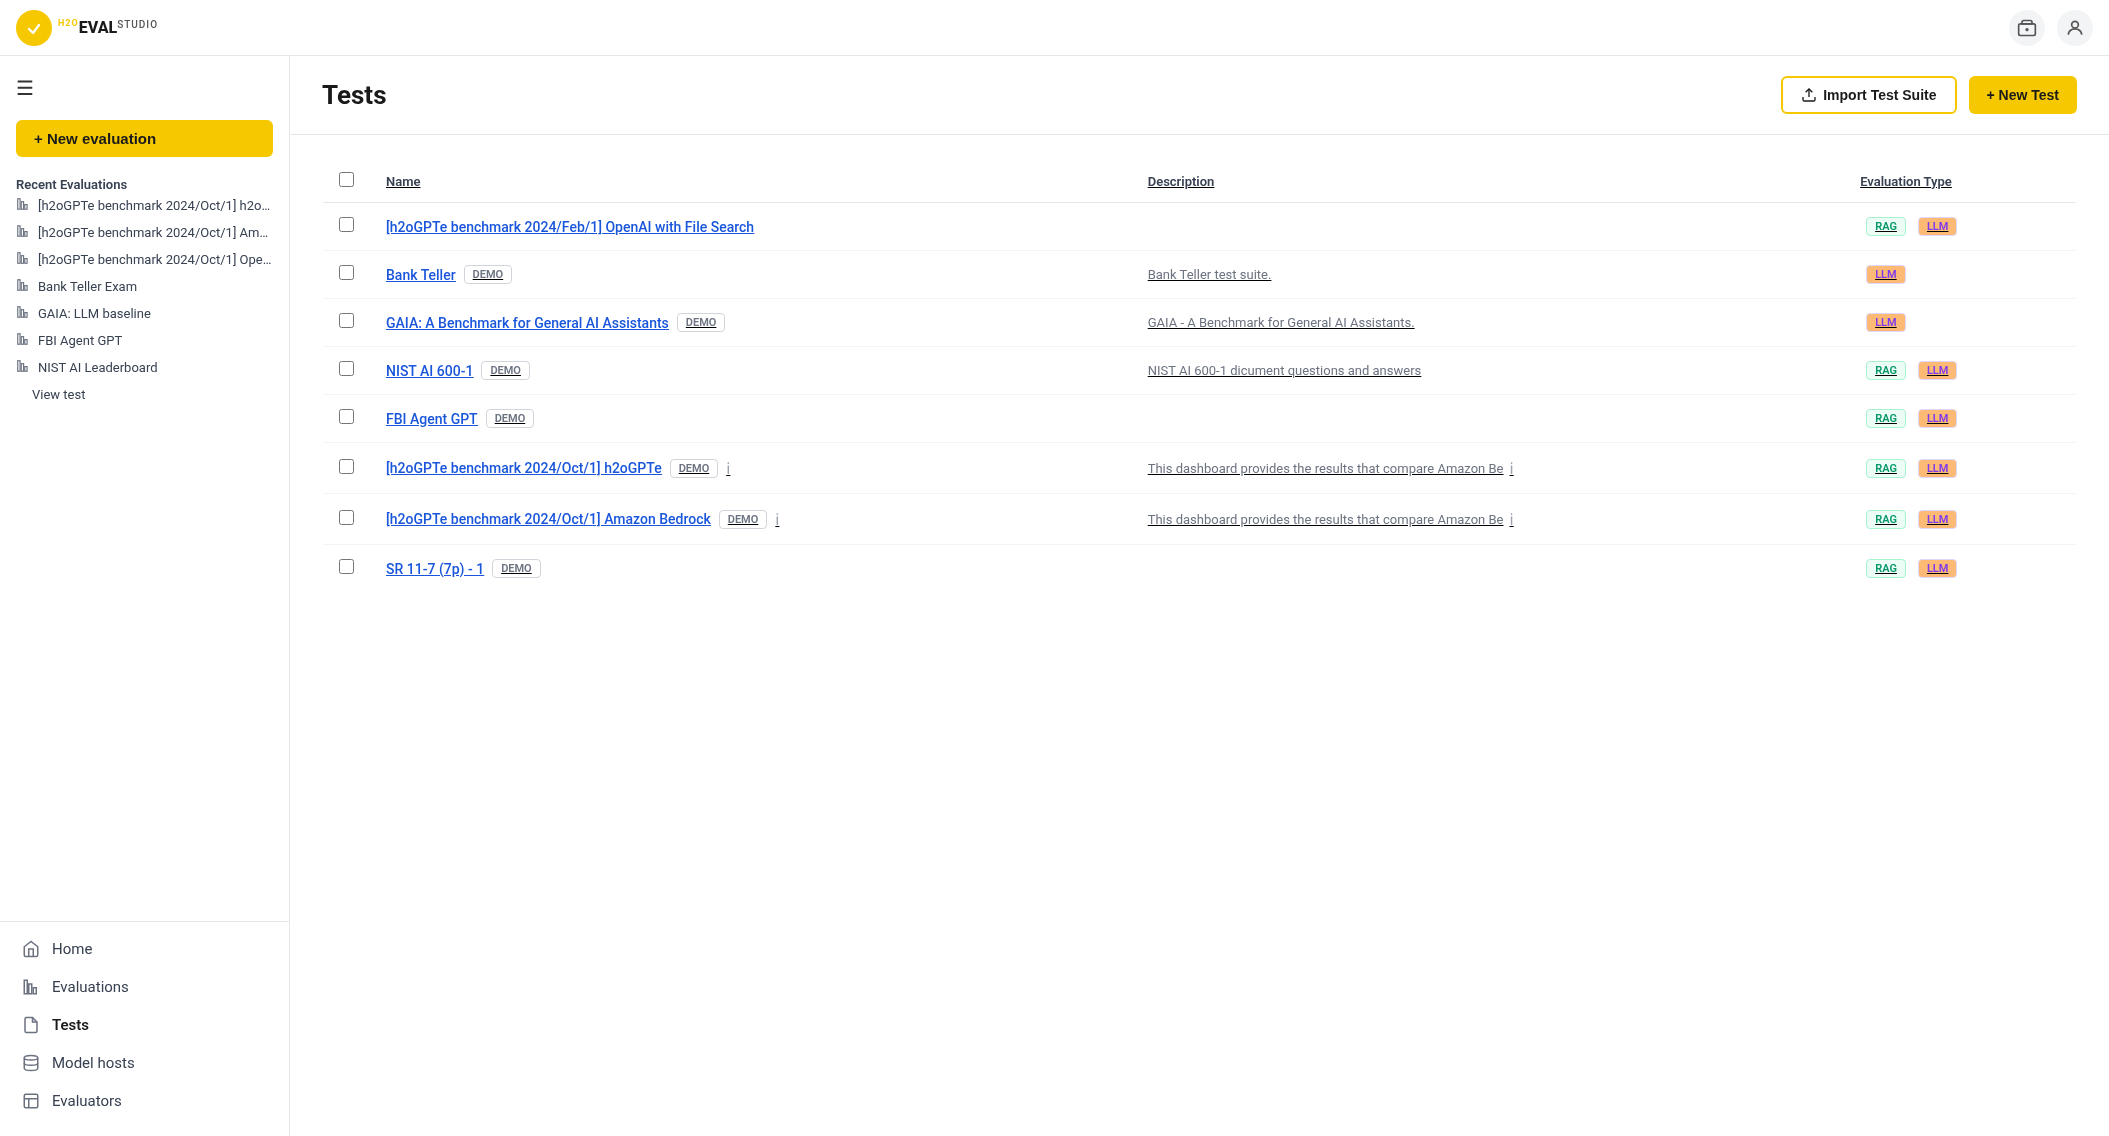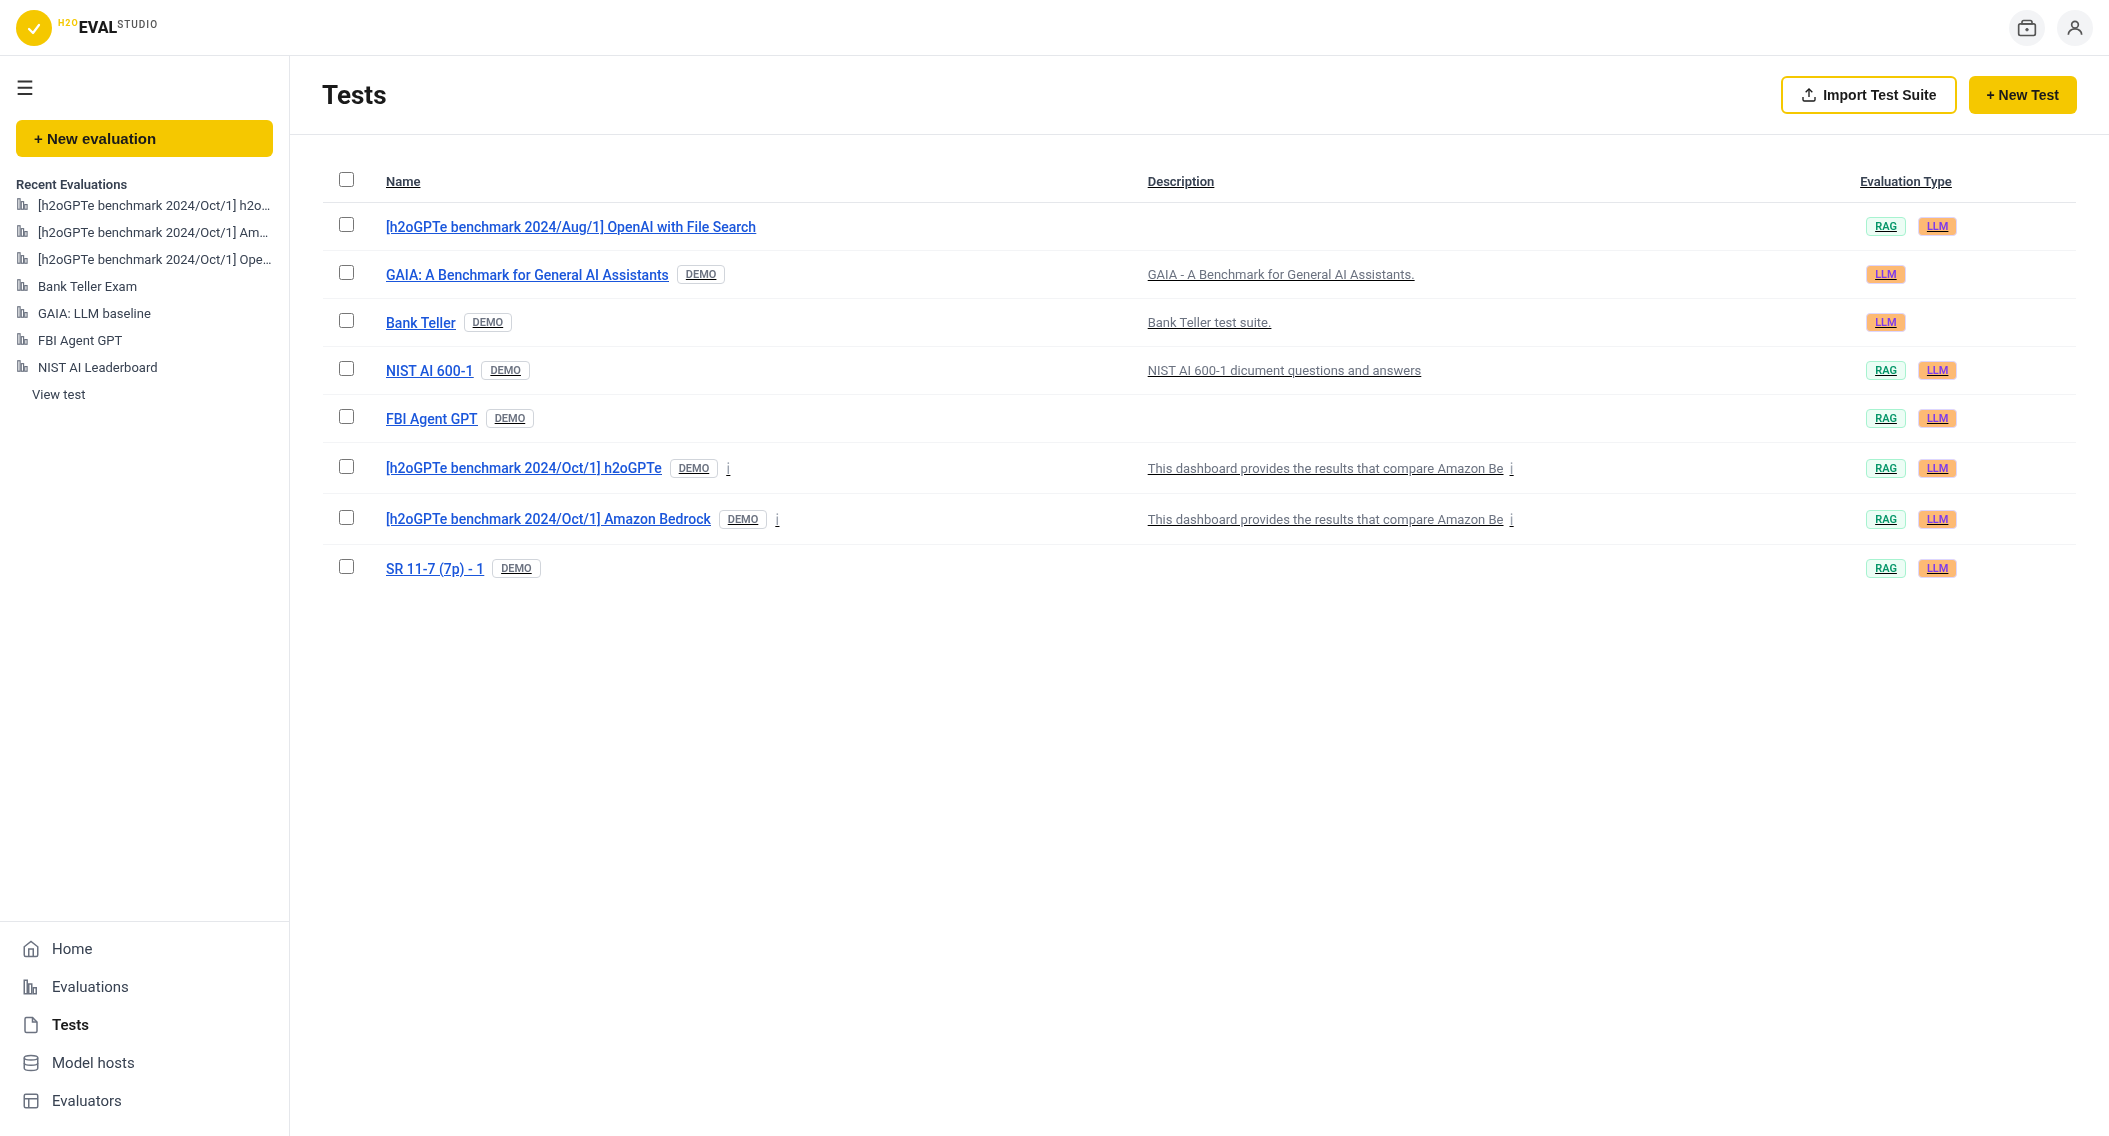--- a/index.html
+++ b/index.html
@@ -320,21 +320,21 @@
             <th>Evaluation Type</th>
           </tr>
         </thead>
         <tbody id="table-body">
             <tr>
     <td>
       <input type="checkbox" style="">
     </td>
     <td>
       <div class="name-cell">
-        <span class="test-name-link">[h2oGPTe benchmark 2024/Aug/1] OpenAI with File Search</span>
+        <span class="test-name-link">[h2oGPTe benchmark 2024/Feb/1] OpenAI with File Search</span>
 
       </div>
     </td>
     <td>
       <div class="desc-cell">
         
       </div>
     </td>
     <td>
       <div class="eval-type-cell">
@@ -342,52 +342,52 @@
                   <span class="badge badge-llm">LLM</span>
       </div>
     </td>
   </tr>
             <tr>
     <td>
       <input type="checkbox" style="">
     </td>
     <td>
       <div class="name-cell">
+        <span class="test-name-link">Bank Teller</span>
+
+        <span class="badge badge-demo">DEMO</span>
+
+      </div>
+    </td>
+    <td>
+      <div class="desc-cell">
+        <span class="desc-text">Bank Teller test suite.</span>
+      </div>
+    </td>
+    <td>
+      <div class="eval-type-cell">
+        <span class="badge badge-llm">LLM</span>
+      </div>
+    </td>
+  </tr>
+            <tr>
+    <td>
+      <input type="checkbox" style="">
+    </td>
+    <td>
+      <div class="name-cell">
         <span class="test-name-link">GAIA: A Benchmark for General AI Assistants</span>
 
         <span class="badge badge-demo">DEMO</span>
 
       </div>
     </td>
     <td>
       <div class="desc-cell">
         <span class="desc-text">GAIA - A Benchmark for General AI Assistants.</span>
-      </div>
-    </td>
-    <td>
-      <div class="eval-type-cell">
-        <span class="badge badge-llm">LLM</span>
-      </div>
-    </td>
-  </tr>
-            <tr>
-    <td>
-      <input type="checkbox" style="">
-    </td>
-    <td>
-      <div class="name-cell">
-        <span class="test-name-link">Bank Teller</span>
-
-        <span class="badge badge-demo">DEMO</span>
-
-      </div>
-    </td>
-    <td>
-      <div class="desc-cell">
-        <span class="desc-text">Bank Teller test suite.</span>
       </div>
     </td>
     <td>
       <div class="eval-type-cell">
         <span class="badge badge-llm">LLM</span>
       </div>
     </td>
   </tr>
             <tr>
     <td>

